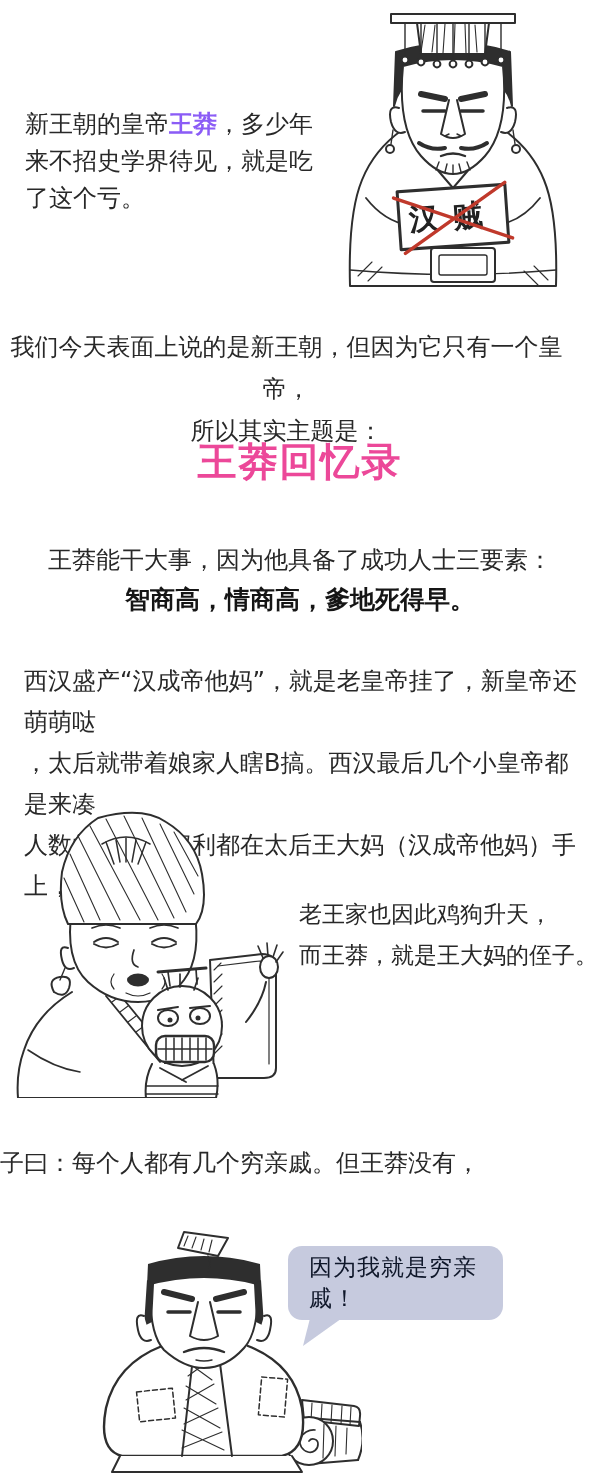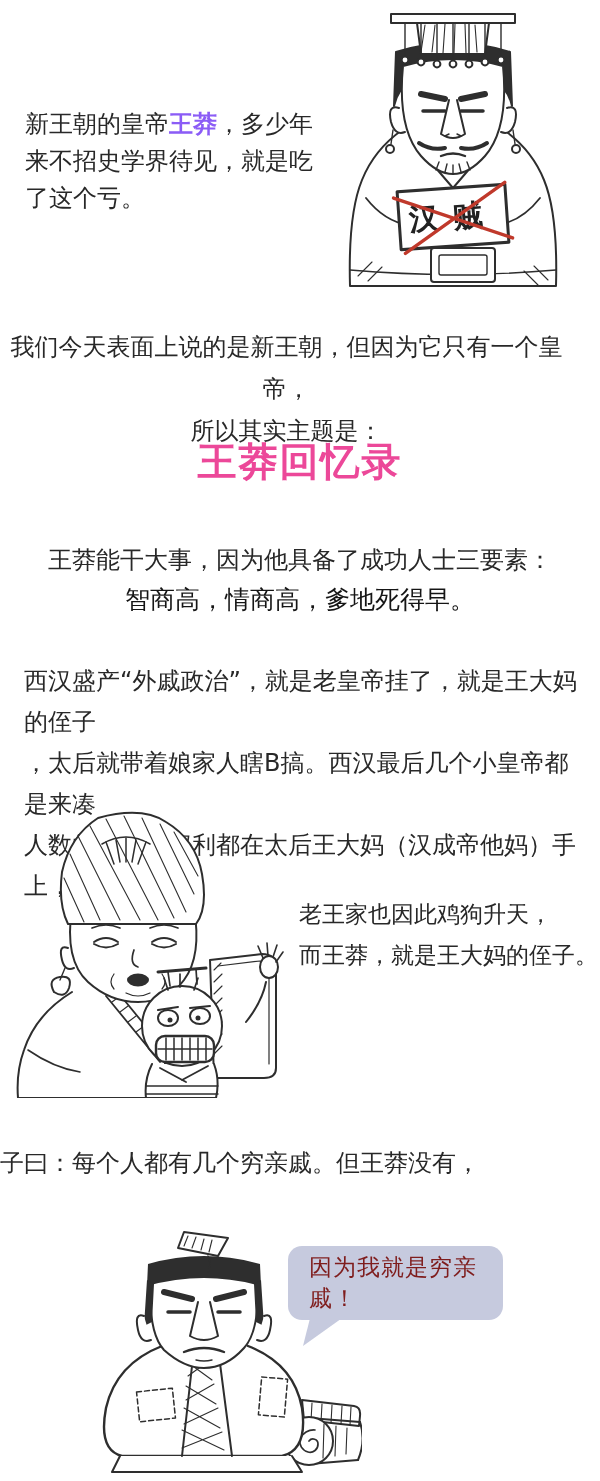--- a/index.html
+++ b/index.html
@@ -19,38 +19,38 @@
     font-size:24px; line-height:42px; color:#282828;
   }
   .memoir-title {
     left:0; top:438px; width:600px; text-align:center;
     font-size:39px; line-height:48px; font-weight:bold; color:#ec4899; letter-spacing:2px;
   }
   .factors {
     left:0; top:540px; width:600px; text-align:center;
     font-size:24px; line-height:40px; color:#282828;
   }
-  .factors .bold-line { font-weight:normal; font-size:25px; color:#151515; }
+  .factors .bold-line { font-weight:bold; font-size:25px; color:#151515; }
   .waiqi {
     left:24px; top:661px; width:560px;
     font-size:24px; line-height:41px; color:#282828; text-align:left;
   }
   .nepotism {
     left:299px; top:894px; width:300px;
     font-size:23px; line-height:41px; color:#282828; text-align:left;
   }
   .confucius {
     left:0; top:1143px; width:600px; text-align:left;
     font-size:24px; line-height:40px; color:#282828;
   }
   .bubble {
     left:288px; top:1246px; width:215px; height:74px;
     background:#c6cade; border-radius:14px;
     display:flex; align-items:center; padding-left:21px;
-    font-size:23px; color:#7f1d1d; letter-spacing:1px;
+    font-size:23px; color:#0f172a; letter-spacing:1px;
   }
   .bubble-tail {
     left:303px; top:1316px; width:42px; height:30px;
     background:#c6cade;
     clip-path:polygon(18% 0, 100% 0, 0 100%);
   }
   svg { display:block; }
 </style>
 </head>
 <body>
@@ -120,21 +120,21 @@
   </div>
 
   <div class="abs memoir-title">王莽回忆录</div>
 
   <div class="abs factors">
     <div>王莽能干大事，因为他具备了成功人士三要素：</div>
     <div class="bold-line">智商高，情商高，爹地死得早。</div>
   </div>
 
   <div class="abs waiqi">
-    <div>西汉盛产“外戚政治”，就是老皇帝挂了，就是王大妈的侄子</div>
+    <div>西汉盛产“汉成帝他妈”，就是老皇帝挂了，新皇帝还萌萌哒</div>
     <div>，太后就带着娘家人瞎B搞。西汉最后几个小皇帝都是来凑</div>
     <div>人数的，所以权利都在太后王大妈（汉成帝他妈）手上，</div>
   </div>
 
   <svg class="abs" style="left:8px; top:810px;" width="290" height="288" viewBox="0 0 290 288">
     <g stroke="#2e2e2e" fill="none" stroke-width="2" stroke-linecap="round" stroke-linejoin="round">
 
       <g>
         <path d="M202,150 L254,144 Q268,144 268,158 L268,258 Q268,268 256,268 L206,268 Z" fill="#ffffff"></path>
         <path d="M210,156 L252,151 Q261,151 261,160 L261,254" stroke-width="1.2"></path>

